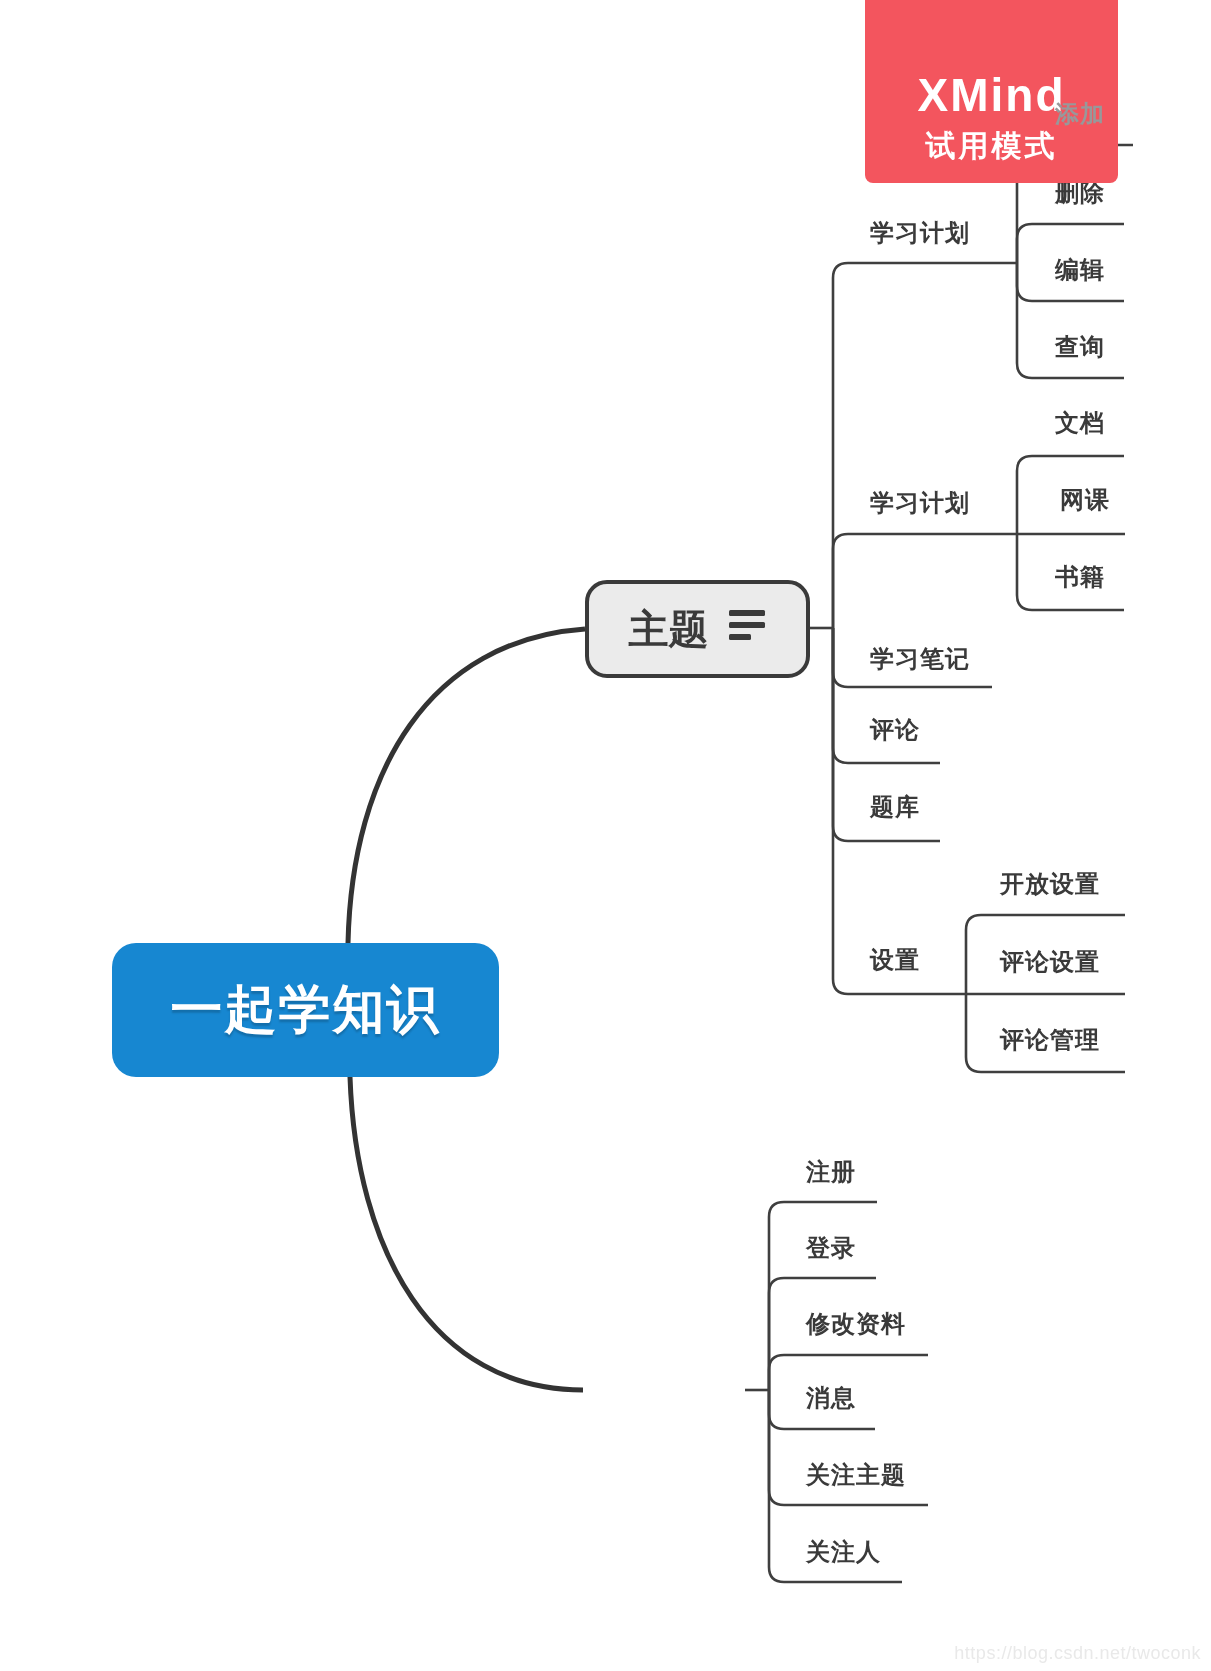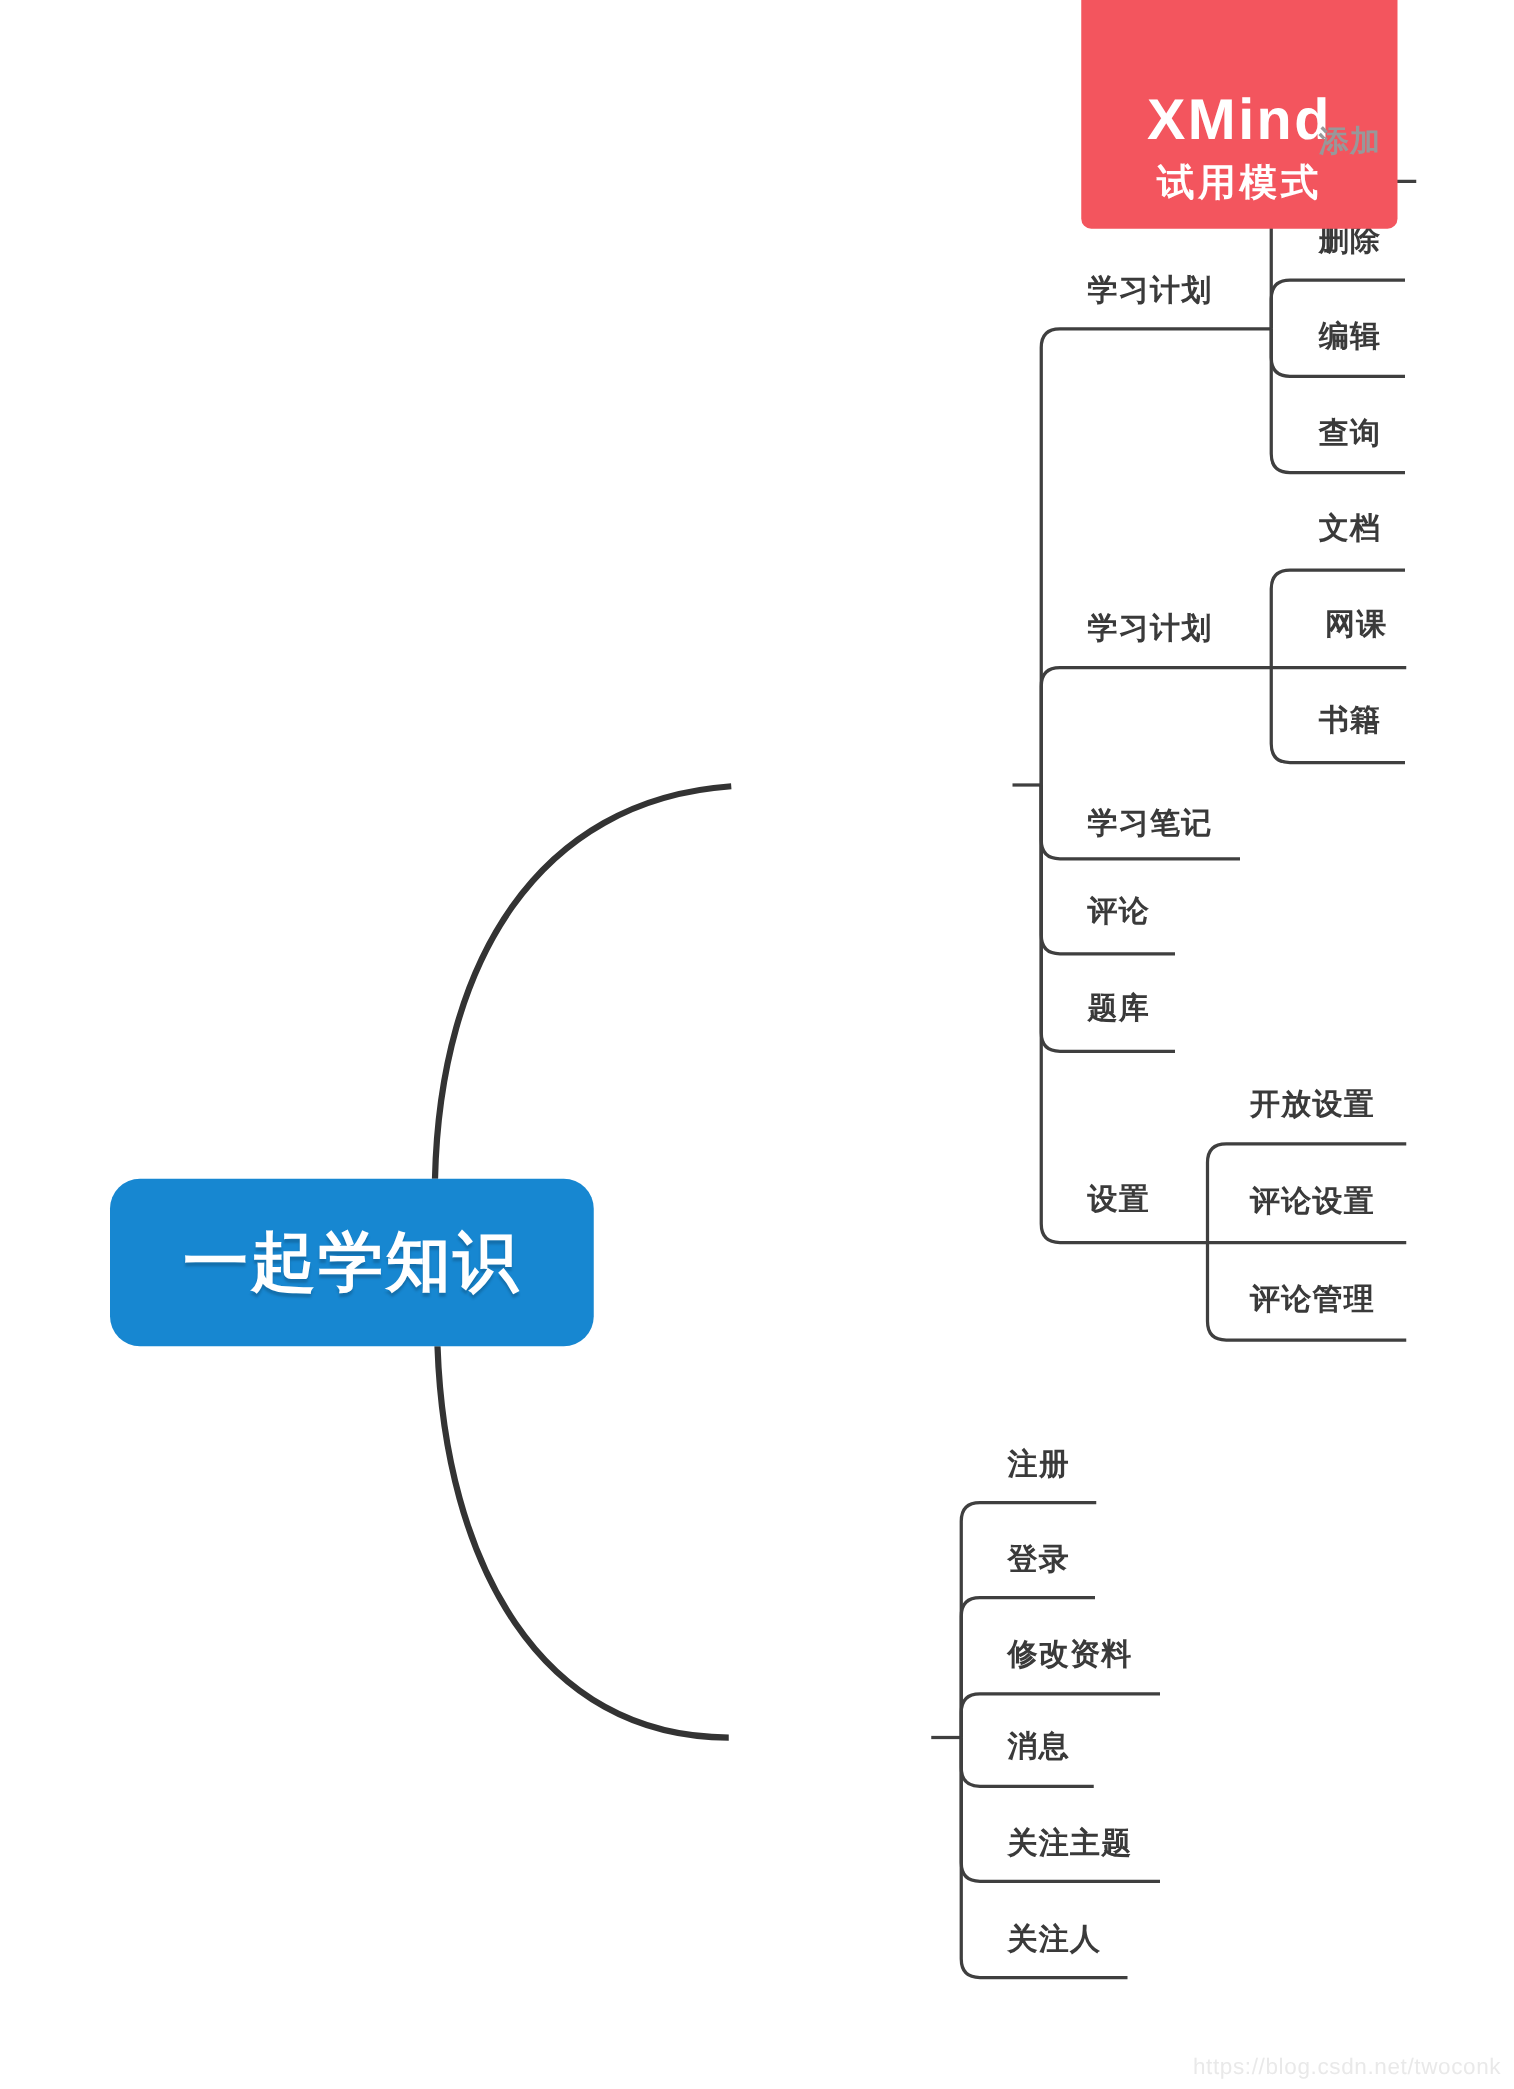--- a/index.html
+++ b/index.html
@@ -16,21 +16,21 @@
   .box{
     position:absolute;z-index:2;display:flex;align-items:center;justify-content:center;
     box-sizing:border-box;cursor:default;
   }
   .branchbox{
     background:#ebebeb;border:4px solid #3a3a3a;border-radius:22px;
     color:#3a3a3a;font-weight:700;
   }
   .rootbox{
     background:#1787d1;border-radius:24px;color:#ffffff;font-weight:700;
-    font-size:52px;letter-spacing:2px;text-shadow:0 3px 2px rgba(0,0,0,0.18);
+    font-size:52px;letter-spacing:2px;text-shadow:0 3px 2px rgba(0,0,0,0.18);margin-left:24px;
   }
   #topic-box{left:585px;top:580px;width:225px;height:98px;font-size:40px;gap:20px;}
   #member-box{left:583px;top:1343px;width:162px;height:100px;font-size:42px;}
   #root-box{left:88px;top:943px;width:387px;height:134px;}
   .notes-icon{display:inline-block;}
   #trial-wm{
     position:absolute;left:865px;top:0;width:253px;height:183px;z-index:3;
     background:#f3555e;border-radius:0 0 8px 8px;color:#ffffff;text-align:center;
     display:flex;flex-direction:column;align-items:center;justify-content:flex-end;
     padding-bottom:16px;box-sizing:border-box;
@@ -80,20 +80,30 @@
       <path d="M769,1390 V1414 Q769,1429 784,1429 H875"></path>
       <path d="M769,1390 V1490 Q769,1505 784,1505 H928"></path>
       <path d="M769,1390 V1567 Q769,1582 784,1582 H902"></path>
     </g>
   </svg>
 
   <div id="root-box" class="box rootbox">
     <span>一起学知识</span>
   </div>
 
+  <div id="topic-box" class="box branchbox">
+    <span>主题</span>
+    <span class="notes-icon">
+      <svg width="38" height="34" viewBox="0 0 38 34">
+        <rect x="0" y="1" width="36" height="6" rx="1.5" fill="#3a3a3a"></rect>
+        <rect x="0" y="13" width="36" height="6" rx="1.5" fill="#3a3a3a"></rect>
+        <rect x="0" y="25" width="22" height="6" rx="1.5" fill="#3a3a3a"></rect>
+      </svg>
+    </span>
+  </div>
 
 
   <div class="t" style="left:870px;top:220px">学习计划</div>
   <div class="t" style="left:870px;top:490px">学习计划</div>
   <div class="t" style="left:870px;top:646px">学习笔记</div>
   <div class="t" style="left:870px;top:717px">评论</div>
   <div class="t" style="left:870px;top:794px">题库</div>
   <div class="t" style="left:870px;top:947px">设置</div>
 
   <div class="t dim" style="left:1055px;top:101px">添加</div>

